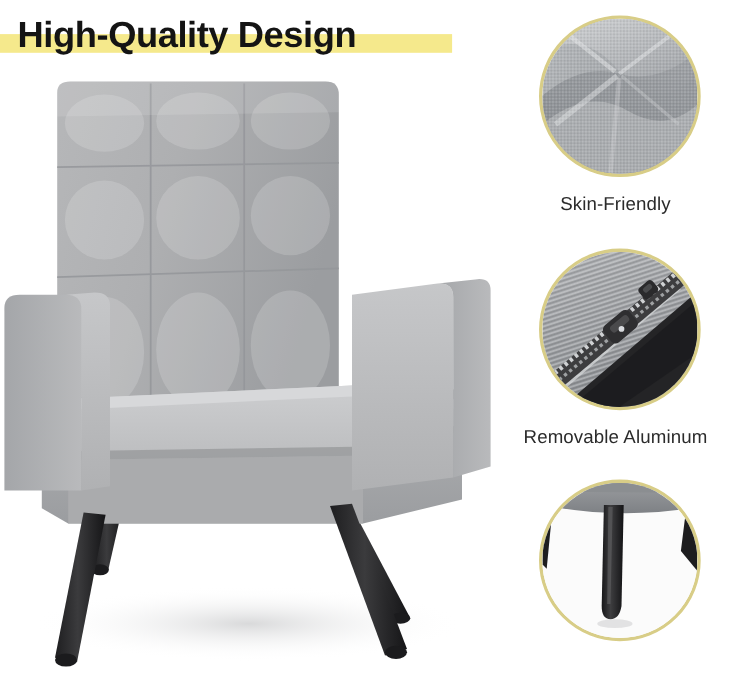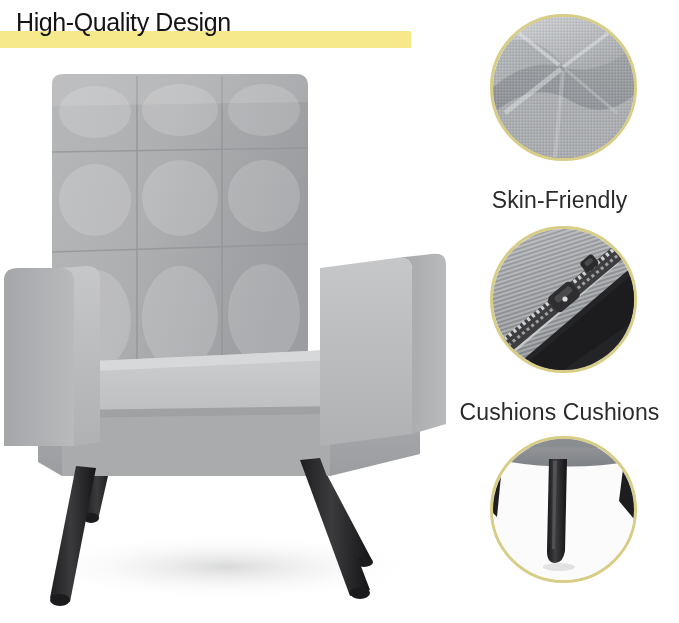--- a/index.html
+++ b/index.html
@@ -31,24 +31,24 @@
     position: absolute;
     left: 0px;
     top: 31px;
     width: 411px;
     height: 17px;
     background: #f5e98c;
   }
   #title-text {
     position: absolute;
     left: 16px;
-    top: 0px;
-    font-size: 25px;
+    top: 10px;
+    font-size: 33px;
     line-height: 44px;
-    font-weight: 400;
+    font-weight: 700;
     letter-spacing: -0.4px;
     color: #141414;
     white-space: nowrap;
   }
 
   
   #chair-figure {
     position: absolute;
     left: 0px;
     top: 62px;
@@ -78,24 +78,24 @@
     box-sizing: border-box;
     overflow: hidden;
     background: #ffffff;
   }
   #feature-2 .feature-circle { left: 50px; }
   .feature-circle svg { display: block; width: 100%; height: 100%; }
 
   .feature-label {
     position: absolute;
     left: 0px;
-    top: 179px;
+    top: 168px;
     width: 239px;
     text-align: center;
-    font-size: 23px;
+    font-size: 17px;
     font-weight: 300;
     letter-spacing: 0.1px;
     color: #2b2b2b;
     white-space: nowrap;
   }
   #feature-2 .feature-label { top: 150px; font-size: 18.5px; letter-spacing: -0.1px; }
 </style>
 </head>
 <body>
 
@@ -266,21 +266,21 @@
         <path d="M6 124 L130 22" stroke="#9fa1a3" stroke-width="3" stroke-dasharray="3 3" fill="none"></path>
 
         <rect x="56" y="58" width="30" height="20" rx="5" transform="rotate(-40 71 68)" fill="#2e2e30"></rect>
         <rect x="60" y="62" width="20" height="7" rx="3" transform="rotate(-40 70 65)" fill="#4a4a4c"></rect>
         <circle cx="72" cy="70" r="2.6" fill="#d8dade"></circle>
 
         <rect x="88" y="28" width="16" height="13" rx="3.5" transform="rotate(-40 96 34)" fill="#2a2a2c"></rect>
         <rect x="91" y="31" width="9" height="5" rx="2" transform="rotate(-40 95 33)" fill="#494a4c"></rect>
       </svg>
     </div>
-    <div class="feature-label">Cushions Cushions</div>
+    <div class="feature-label">Removable Aluminum</div>
   </div>
 
   <div class="feature" id="feature-2">
     <div class="feature-circle">
       <svg viewBox="0 0 141 141" xmlns="http://www.w3.org/2000/svg">
         <defs>
           <linearGradient id="f3leg" x1="0" y1="0" x2="1" y2="0">
             <stop offset="0" stop-color="#171719"></stop>
             <stop offset="0.4" stop-color="#3e3e40"></stop>
             <stop offset="1" stop-color="#131315"></stop>

